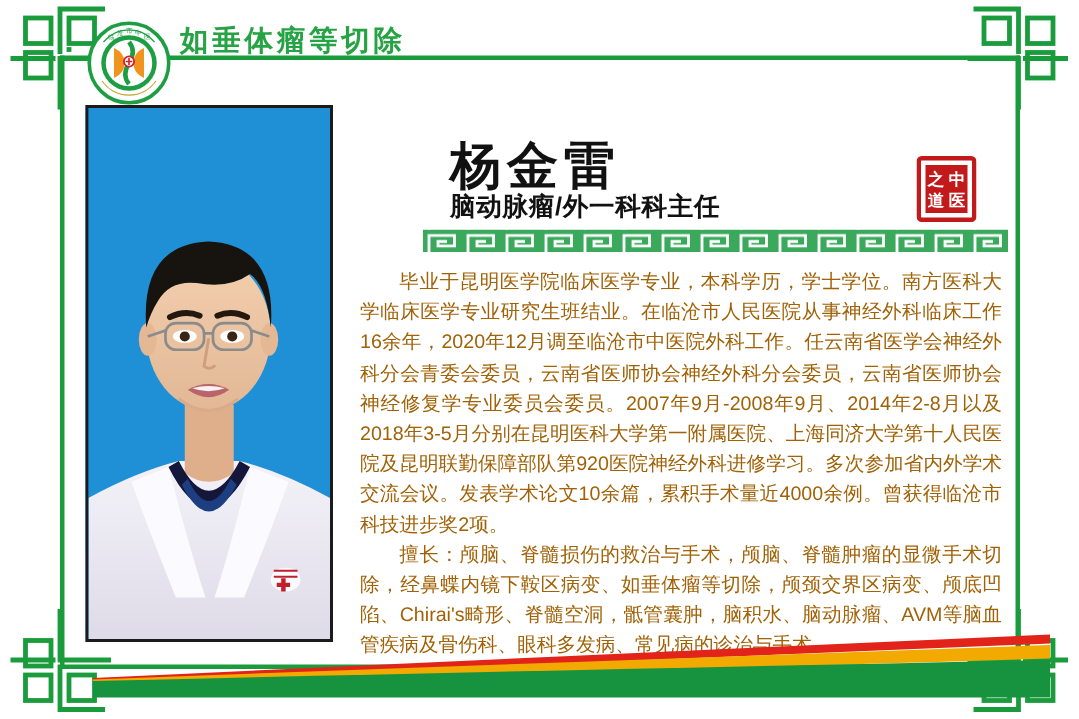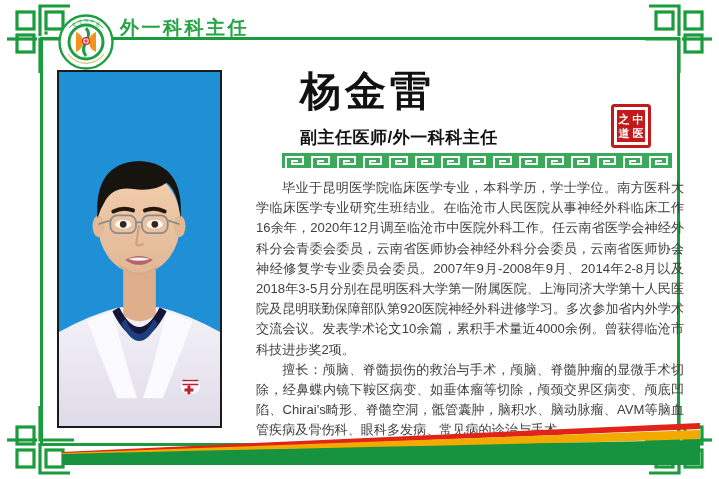--- a/index.html
+++ b/index.html
@@ -70,22 +70,22 @@
     box-sizing: border-box;
     overflow: hidden;
     background: #1f8fd6;
   }
   .photo-svg { display: block; width: 100%; height: 100%; }
 
   
   .name {
     position: absolute;
     left: 300px;
-    top: 64px;
-    font-size: 41px;
+    top: 88px;
+    font-size: 34px;
     font-weight: 700;
     color: #111111;
     letter-spacing: 4px;
     white-space: nowrap;
   }
   .subtitle {
     position: absolute;
     left: 300px;
     top: 126px;
     font-size: 17px;
@@ -114,24 +114,23 @@
   }
 
   
   .bio {
     position: absolute;
     left: 240px;
     top: 178px;
     width: 428px;
     font-size: 13.1px;
     line-height: 20.2px;
-    color: #404040;
+    color: #a16207;
     text-align: justify;
     text-justify: inter-ideograph;
-    margin-left: 16px;
   }
   .bio p { margin: 0; text-indent: 2em; }
 
   
   .ribbon {
     position: absolute;
     left: 0;
     top: 418px;
     width: 719px;
     height: 52px;
@@ -205,21 +204,21 @@
         <text x="14" y="12">临</text>
           <text x="20" y="9">沧</text>
           <text x="26" y="8">市</text>
         <text x="32" y="9">中</text>
           <text x="38" y="12">医</text>
       </g>
     </svg>
   </div>
 
   <div class="hospital-names">
-    <div class="hn">外一科科主任</div>
+    <div class="hn">如垂体瘤等切除</div>
   </div>
 
   <div class="photo-frame">
     <svg class="photo-svg" viewBox="0 0 165 358" preserveAspectRatio="xMidYMid slice">
       <defs>
         <linearGradient id="coatG" x1="0" y1="0" x2="0" y2="1">
           <stop offset="0%" stop-color="#f4f2f8"></stop>
           <stop offset="100%" stop-color="#dedbe8"></stop>
         </linearGradient>
         <linearGradient id="skinG" x1="0" y1="0" x2="0" y2="1">
@@ -271,21 +270,21 @@
 
       <g>
         <ellipse cx="134" cy="318" rx="10" ry="8" fill="#fbfaff"></ellipse>
         <path d="M126,312 L142,312 M126,316 L142,316" stroke="#c0202a" stroke-width="1.4"></path>
         <path d="M134,320 l3,0 l0,3 l-3,0 l0,3 l-3,0 l0,-3 l-3,0 l0,-3 l3,0 l0,-3 l3,0 z" fill="#c0202a"></path>
       </g>
     </svg>
   </div>
 
   <div class="name">杨金雷</div>
-  <div class="subtitle">副主任医师/外一科科主任</div>
+  <div class="subtitle">脑动脉瘤/外一科科主任</div>
 
   <svg class="divider" viewBox="0 0 390 15" preserveAspectRatio="none">
     <defs>
       <pattern id="meander" x="0" y="0" width="26" height="15" patternUnits="userSpaceOnUse">
         <rect x="0" y="0" width="26" height="15" fill="#3aa95b"></rect>
         <g fill="none" stroke="#ffffff" stroke-width="1.9">
           <path d="M4,15 L4,4 L21,4 L21,11 L10,11 L10,8 L16,8"></path>
         </g>
       </pattern>
     </defs>

